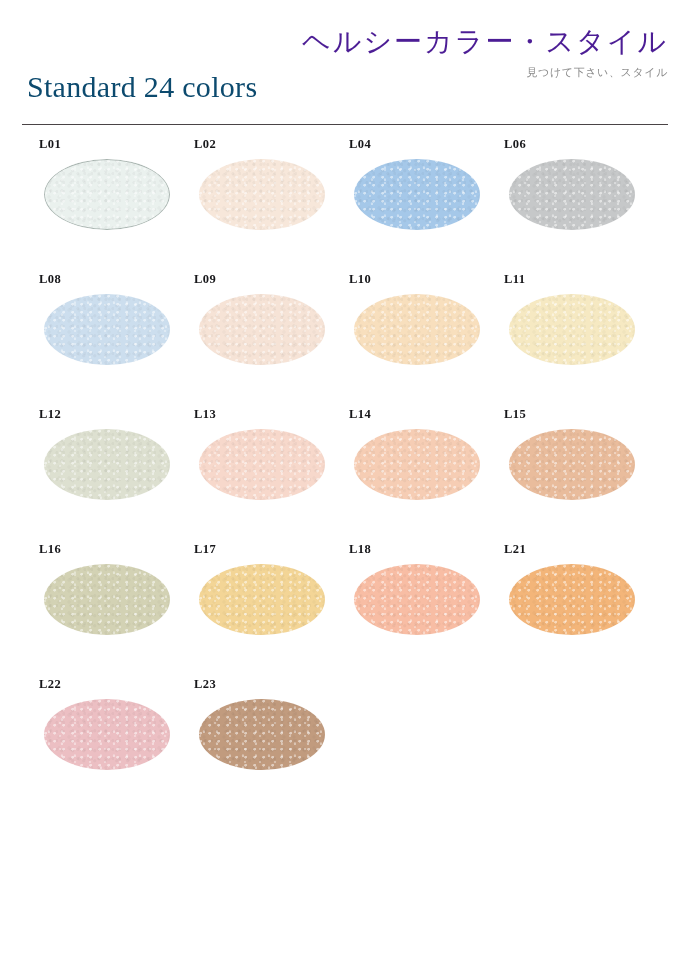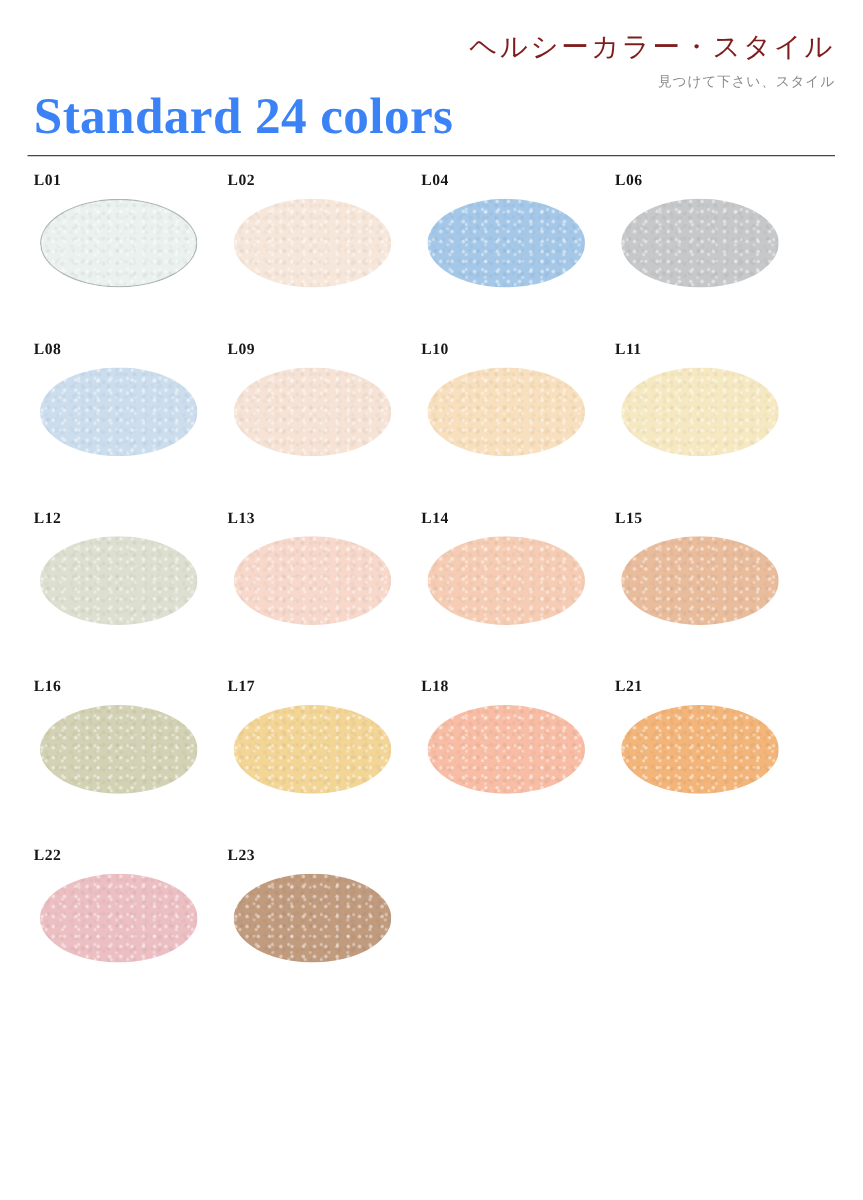--- a/index.html
+++ b/index.html
@@ -19,60 +19,60 @@
 
   
   .header-jp {
     position: absolute;
     right: 22px;
     top: 26px;
     text-align: right;
     font-family: "DejaVu Sans", "Liberation Sans", sans-serif;
   }
   .brand-title {
-    font-size: 22px;
+    font-size: 28px;
     letter-spacing: 2px;
-    color: #7f1d1d;
+    color: #4c1d95;
     line-height: 1.15;
     white-space: nowrap;
   }
   .brand-tagline {
     margin-top: 7px;
     font-size: 11px;
     letter-spacing: 0.6px;
     color: #8a8a8a;
     white-space: nowrap;
   }
 
   .page-title {
     position: absolute;
     left: 27px;
     top: 72px;
     font-family: "Liberation Serif", "DejaVu Serif", serif;
-    font-size: 41px;
-    font-weight: 700;
-    color: #3b82f6;
+    font-size: 30px;
+    font-weight: 400;
+    color: #0c4a6e;
     letter-spacing: 0.3px;
     line-height: 1;
     white-space: nowrap;
   }
 
   .title-rule {
     position: absolute;
     left: 22px;
     top: 124px;
     width: 646px;
     height: 1px;
     background: #4a4446;
   }
 
   
   .swatch-grid {
     position: absolute;
-    left: 14px;
+    left: 26px;
     top: 133px;
     width: 646px;
     display: grid;
     grid-template-columns: repeat(4, 155px);
     grid-auto-rows: 135px;
     column-gap: 0px;
     row-gap: 0px;
     text-align: right;
   }
   .swatch-cell {

